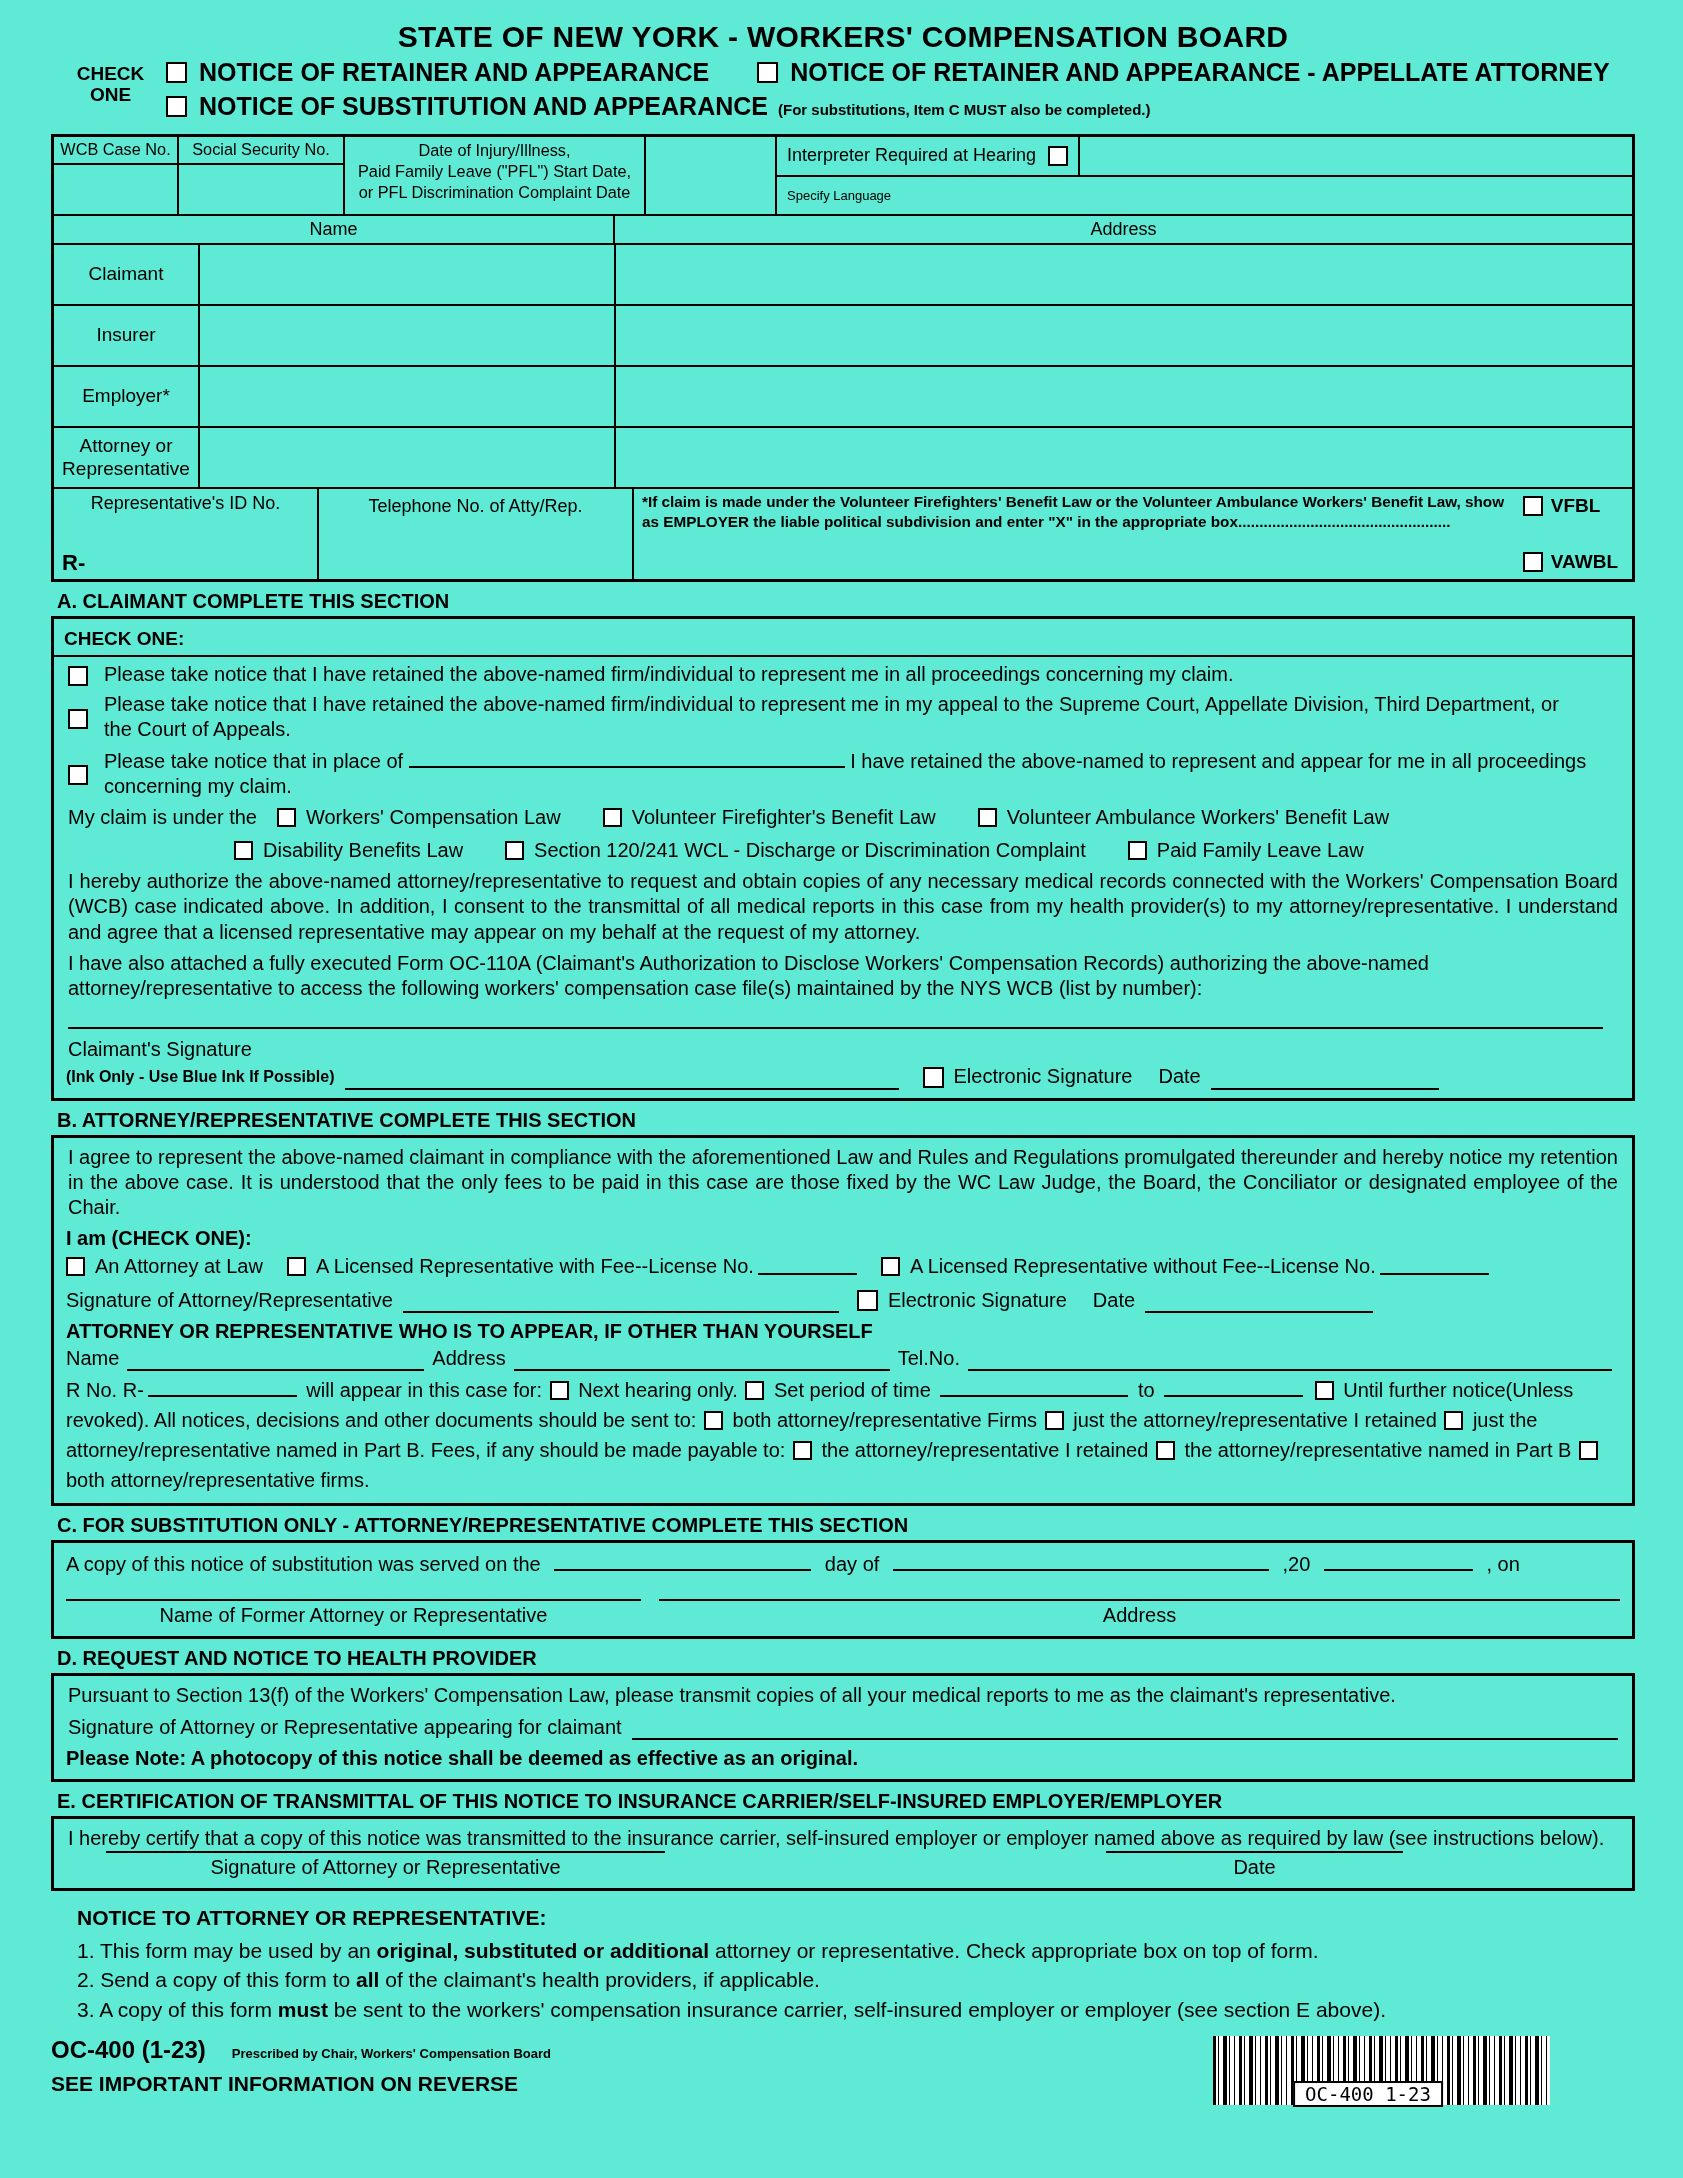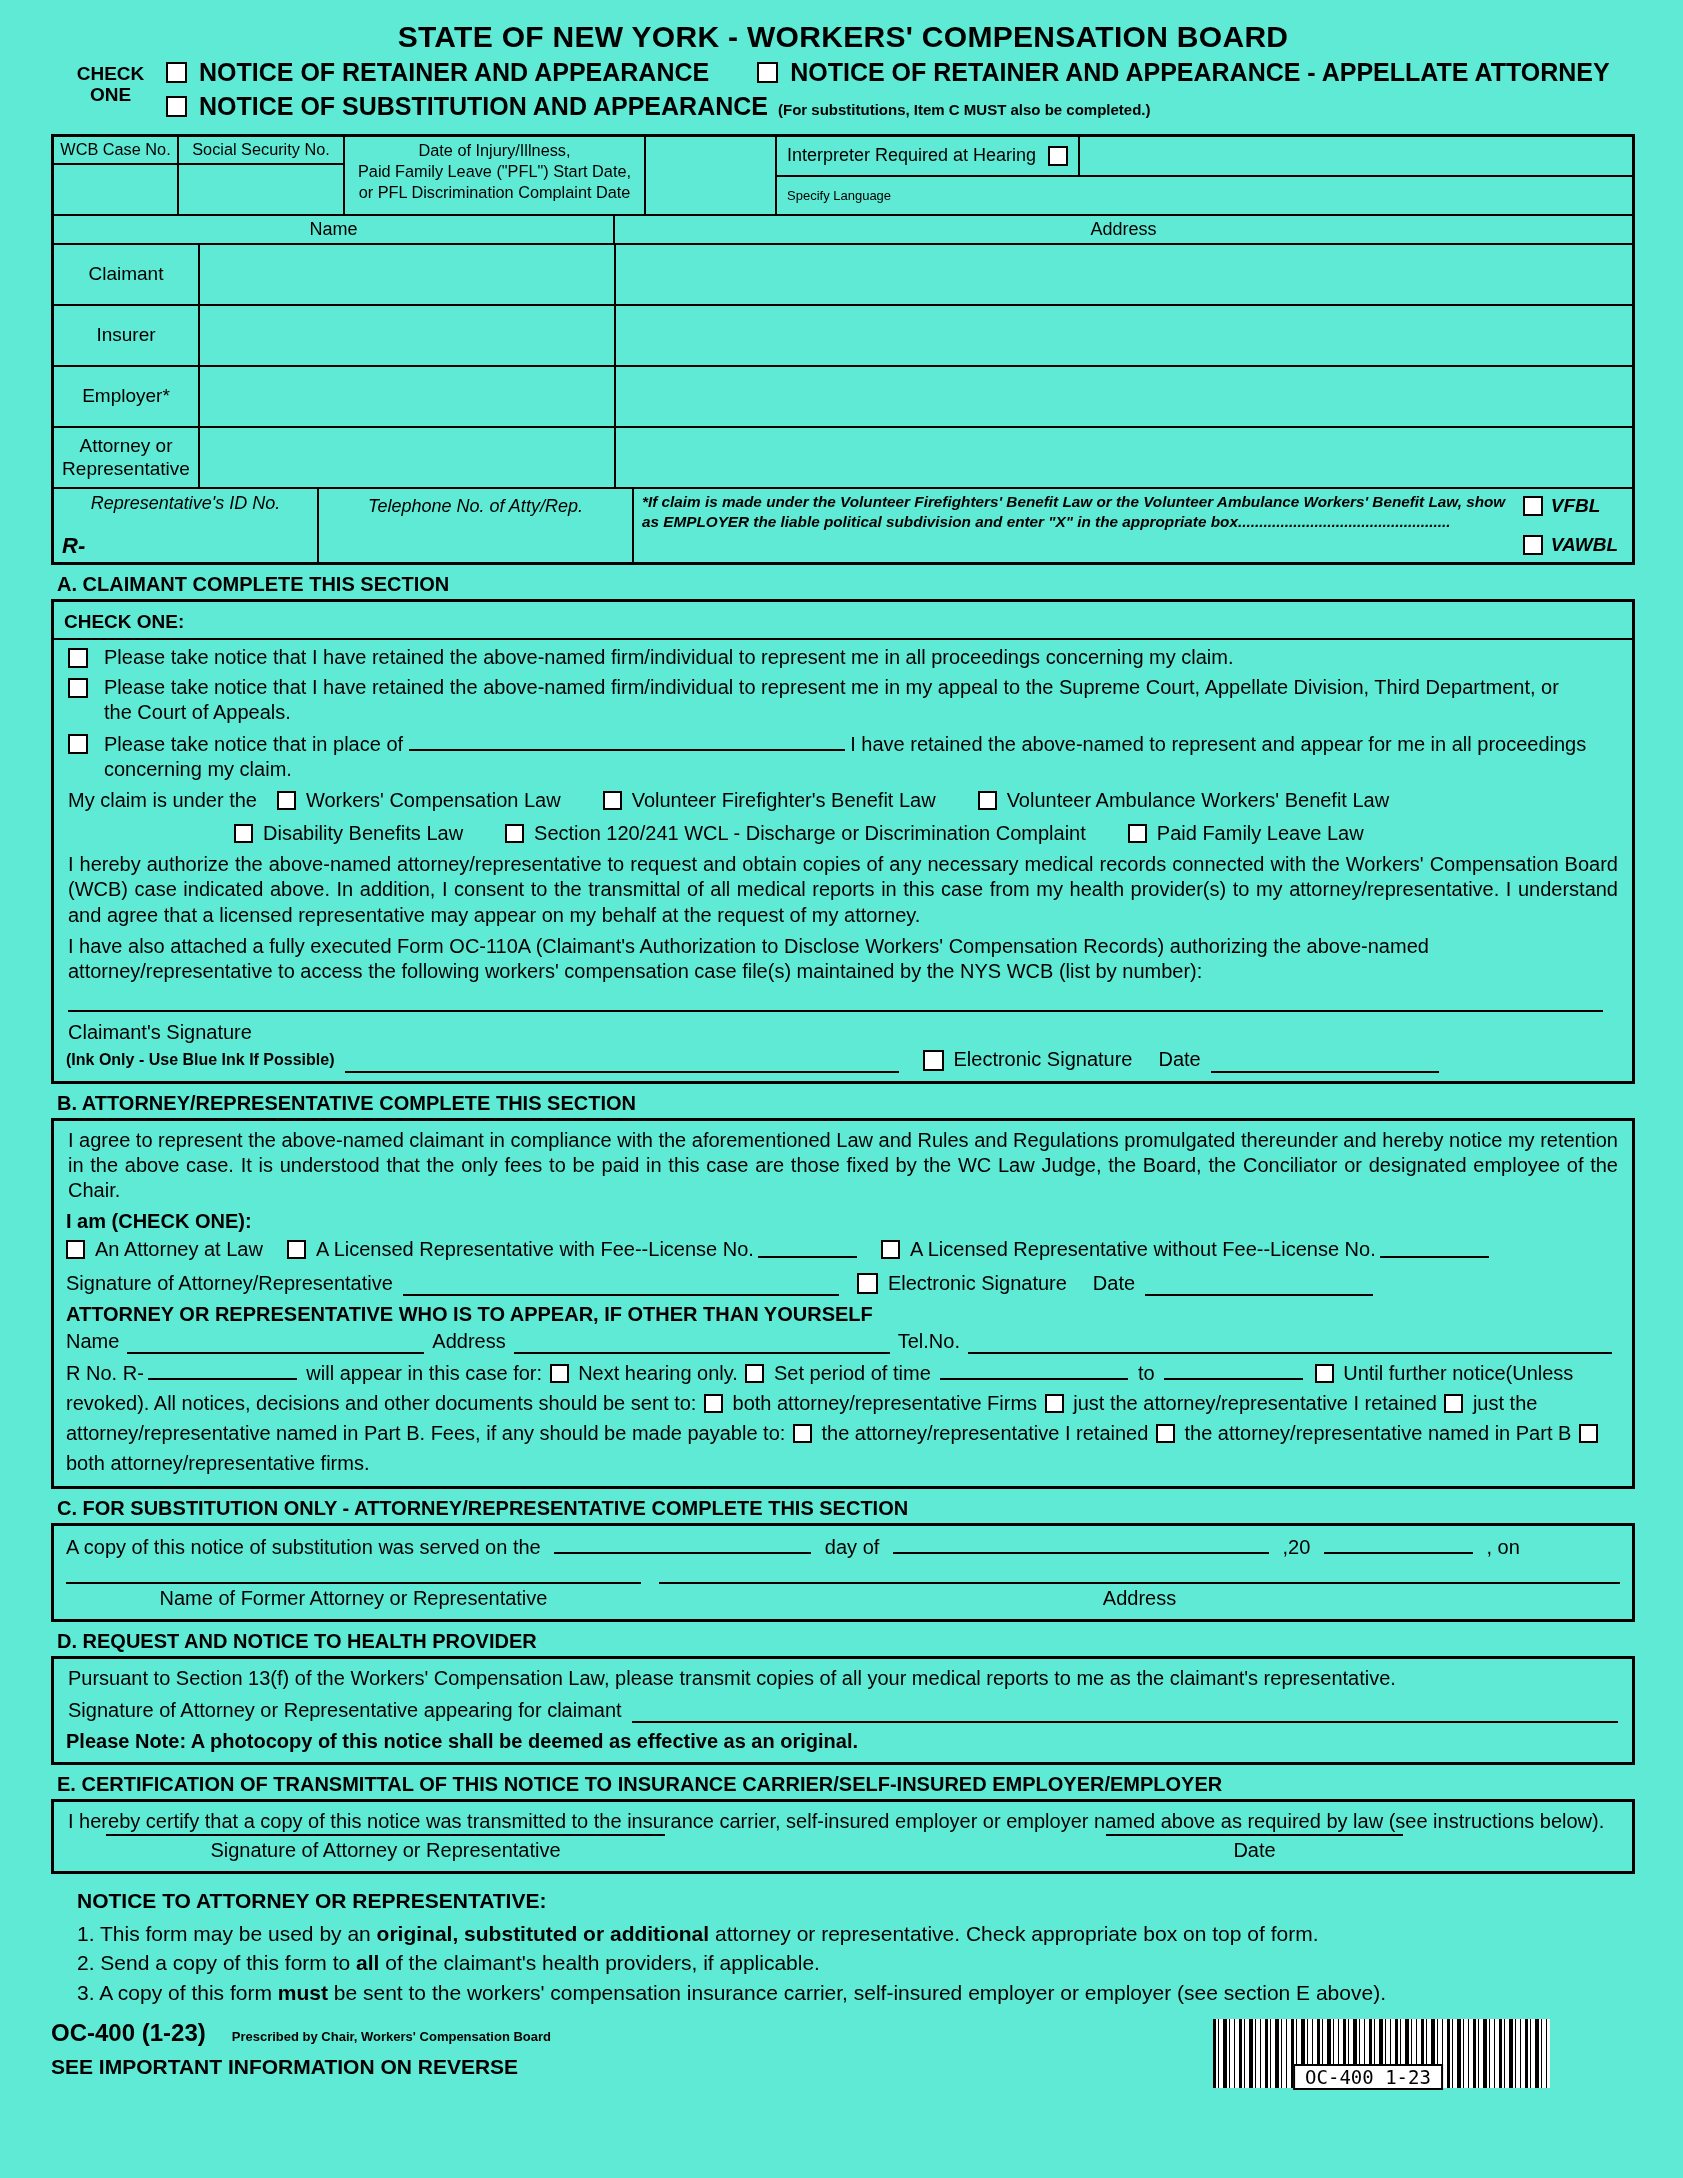--- a/index.html
+++ b/index.html
@@ -45,41 +45,41 @@
 .tt-interp-input{flex:1;}
 .tt-lang{flex:1;display:flex;align-items:center;padding:0 10px;font-size:13px;white-space:nowrap;}
 .tt-lang-input{flex:1;align-self:stretch;}
 .tt-nahead{display:flex;border-bottom:2px solid #000;font-size:18px;}
 .tt-name-h{width:561px;text-align:center;border-right:2px solid #000;padding:3px 0;}
 .tt-addr-h{flex:1;text-align:center;padding:3px 0;}
 .party-row{display:flex;height:61px;border-bottom:2px solid #000;}
 .pr-label{width:146px;border-right:2px solid #000;display:flex;align-items:center;justify-content:center;text-align:center;font-size:19px;line-height:1.2;padding:0 6px;}
 .pr-name{width:416px;border-right:2px solid #000;}
 .pr-addr{flex:1;}
-.rep-band{display:flex;height:73px;font-style:italic;}
+.rep-band{display:flex;height:90px;}
 .rb-id{width:265px;border-right:2px solid #000;position:relative;}
 .rb-id-label{text-align:center;font-size:18px;padding-top:4px;}
 .rb-id-prefix{position:absolute;left:8px;bottom:3px;font-size:22px;font-weight:bold;}
 .rb-phone{width:315px;border-right:2px solid #000;text-align:center;font-size:18px;padding-top:7px;}
 .rb-note{flex:1;display:flex;}
 .rb-note-text{flex:1;font-size:15.3px;font-weight:bold;line-height:1.32;padding:3px 8px;}
 .rb-vf{display:flex;flex-direction:column;justify-content:space-between;padding:6px 14px 6px 4px;}
 .rb-vf-row{display:flex;align-items:center;gap:8px;}
 .rb-vf-row .cb{width:20px;height:20px;border-width:2px;}
 .rb-vf-label{font-size:19px;font-weight:bold;}
 
 
 .sec-header{font-weight:bold;font-size:20px;margin:8px 0 3px 6px;}
 .sec-box{border:3px solid #000;padding:5px 12px 8px;font-size:20px;line-height:1.26;}
 .sec-box p{margin:6px 2px 0;}
 .just{text-align:justify;}
 
 
 .a-checkone{font-weight:bold;font-size:19px;margin:0 -12px 4px;padding:3px 10px 4px;border-bottom:2px solid #000;}
-.opt-row{display:flex;align-items:flex-start;margin:5px 0 5px 2px;}
+.opt-row{display:flex;align-items:center;margin:5px 0 5px 2px;}
 .opt-row .cb{width:20px;height:20px;border-width:2px;margin:3px 16px 0 0;}
 .opt-text{flex:1;max-width:1485px;}
 .claim-under{margin:6px 0 2px 2px;}
 .cu-row{display:flex;align-items:center;}
 .cu-row2{margin-left:166px;margin-top:8px;}
 .cu-label{margin-right:20px;white-space:nowrap;}
 .law-item{display:inline-flex;align-items:center;margin-right:42px;white-space:nowrap;}
 .law-item .cb{width:19px;height:19px;border-width:2px;margin-right:10px;}
 .case-files-line{margin:26px 2px 0;}
 .case-files-line .uline{width:99%;}

